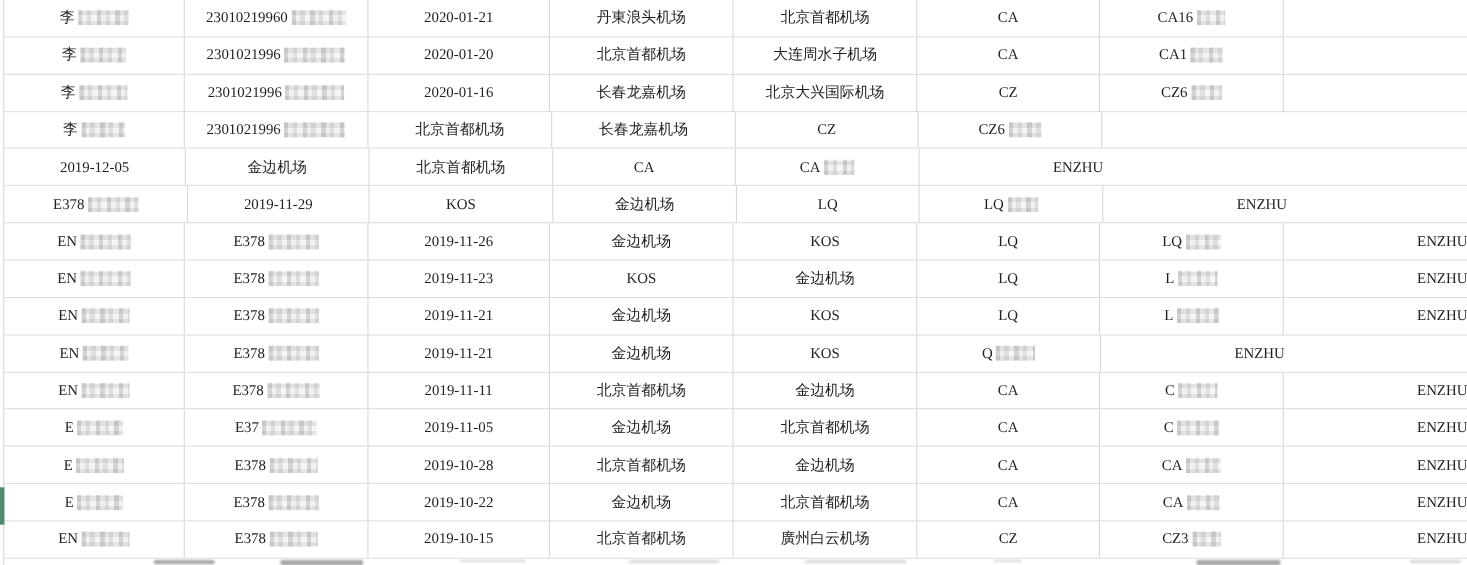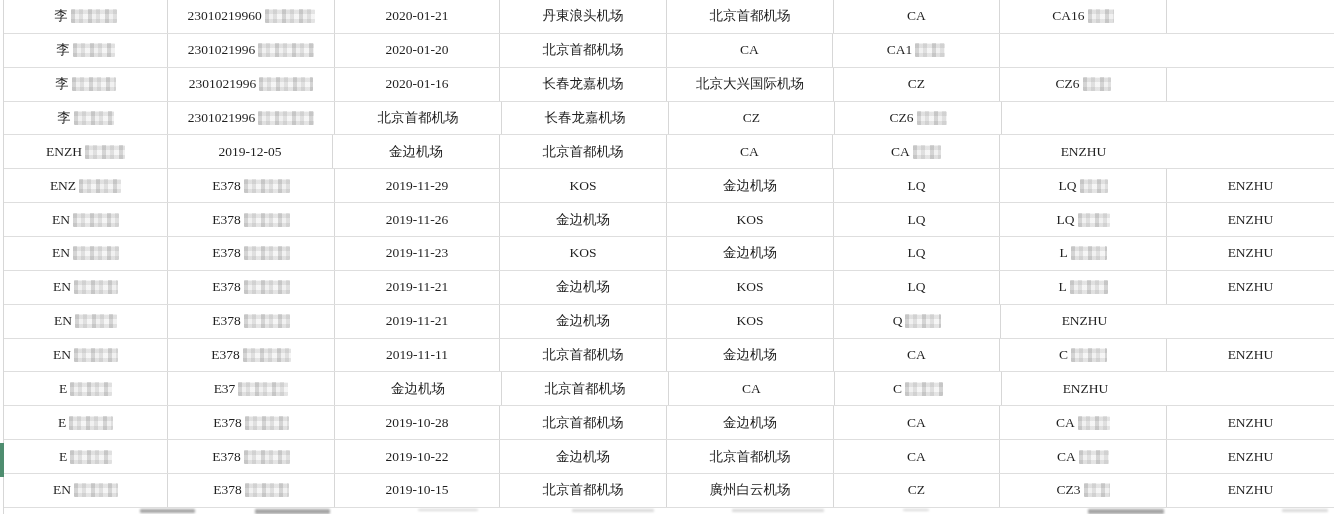--- a/index.html
+++ b/index.html
@@ -9,21 +9,21 @@
   }
   .sliver{position:absolute;left:0;top:0;width:3px;height:514px;border-right:1px solid #d7d7d7;background:#fff;z-index:2;}
   .green-marker{position:absolute;left:0;width:4px;z-index:3;}
   .grid{position:absolute;left:4px;top:0;width:1330px;}
   .row{display:flex;box-sizing:border-box;border-bottom:1px solid #dedede;height:33.87px;}
   .cell{
     box-sizing:border-box;border-right:1px solid #d7d7d7;
     display:flex;align-items:center;justify-content:center;
     overflow:hidden;white-space:nowrap;
   }
-  .cell:last-child{border-right:none;}
+  .cell:last-child{border-right:none;justify-content:flex-end;}
   .c0{width:164px}.c1{width:167px}.c2{width:165px}.c3{width:167px}
   .c4{width:167px}.c5{width:166px}.c6{width:167px}.c7{width:167px}
   .mosaic{
     display:inline-block;height:14px;margin-left:3px;vertical-align:middle;border-radius:1px;
     background-image:
       repeating-linear-gradient(90deg, rgba(125,125,125,.30) 0 4px, rgba(195,195,195,.16) 4px 8px, rgba(155,155,155,.28) 8px 12px, rgba(215,215,215,.12) 12px 17px),
       repeating-linear-gradient(0deg, rgba(140,140,140,.22) 0 4px, rgba(205,205,205,.10) 4px 9px);
     filter:blur(.7px);
   }
   .partial-row{position:relative;height:6px;overflow:hidden;}
@@ -76,20 +76,23 @@
     <div class="cell c1">
           <span>2301021996</span>
           <span class="mosaic" style="width: 56px;"></span>
         </div>
     <div class="cell c2">
           <span>2020-01-20</span>
         </div>
     <div class="cell c3">
           <span>北京首都机场</span>
         </div>
+    <div class="cell c4">
+          <span>大连周水子机场</span>
+        </div>
     <div class="cell c5">
           <span>CA</span>
         </div>
     <div class="cell c6">
           <span>CA1</span>
           <span class="mosaic" style="width: 30px;"></span>
         </div>
     <div class="cell c7">
           <span></span>
         </div>
@@ -146,24 +149,20 @@
     <div class="cell c6">
           <span>CZ6</span>
           <span class="mosaic" style="width: 30px;"></span>
         </div>
     <div class="cell c7">
           <span></span>
         </div>
   </div>
 
   <div class="row">
-    <div class="cell c0">
-          <span>ENZH</span>
-          <span class="mosaic" style="width: 40px;"></span>
-        </div>
     <div class="cell c2">
           <span>2019-12-05</span>
         </div>
     <div class="cell c3">
           <span>金边机场</span>
         </div>
     <div class="cell c4">
           <span>北京首都机场</span>
         </div>
     <div class="cell c5">
@@ -172,24 +171,20 @@
     <div class="cell c6">
           <span>CA</span>
           <span class="mosaic" style="width: 28px;"></span>
         </div>
     <div class="cell c7">
           <span>ENZHU</span>
         </div>
   </div>
 
   <div class="row">
-    <div class="cell c0">
-          <span>ENZ</span>
-          <span class="mosaic" style="width: 42px;"></span>
-        </div>
     <div class="cell c1">
           <span>E378</span>
           <span class="mosaic" style="width: 46px;"></span>
         </div>
     <div class="cell c2">
           <span>2019-11-29</span>
         </div>
     <div class="cell c3">
           <span>KOS</span>
         </div>
@@ -356,20 +351,23 @@
   </div>
 
   <div class="row">
     <div class="cell c0">
           <span>E</span>
           <span class="mosaic" style="width: 42px;"></span>
         </div>
     <div class="cell c1">
           <span>E37</span>
           <span class="mosaic" style="width: 50px;"></span>
+        </div>
+    <div class="cell c2">
+          <span>2019-11-05</span>
         </div>
     <div class="cell c3">
           <span>金边机场</span>
         </div>
     <div class="cell c4">
           <span>北京首都机场</span>
         </div>
     <div class="cell c5">
           <span>CA</span>
         </div>

